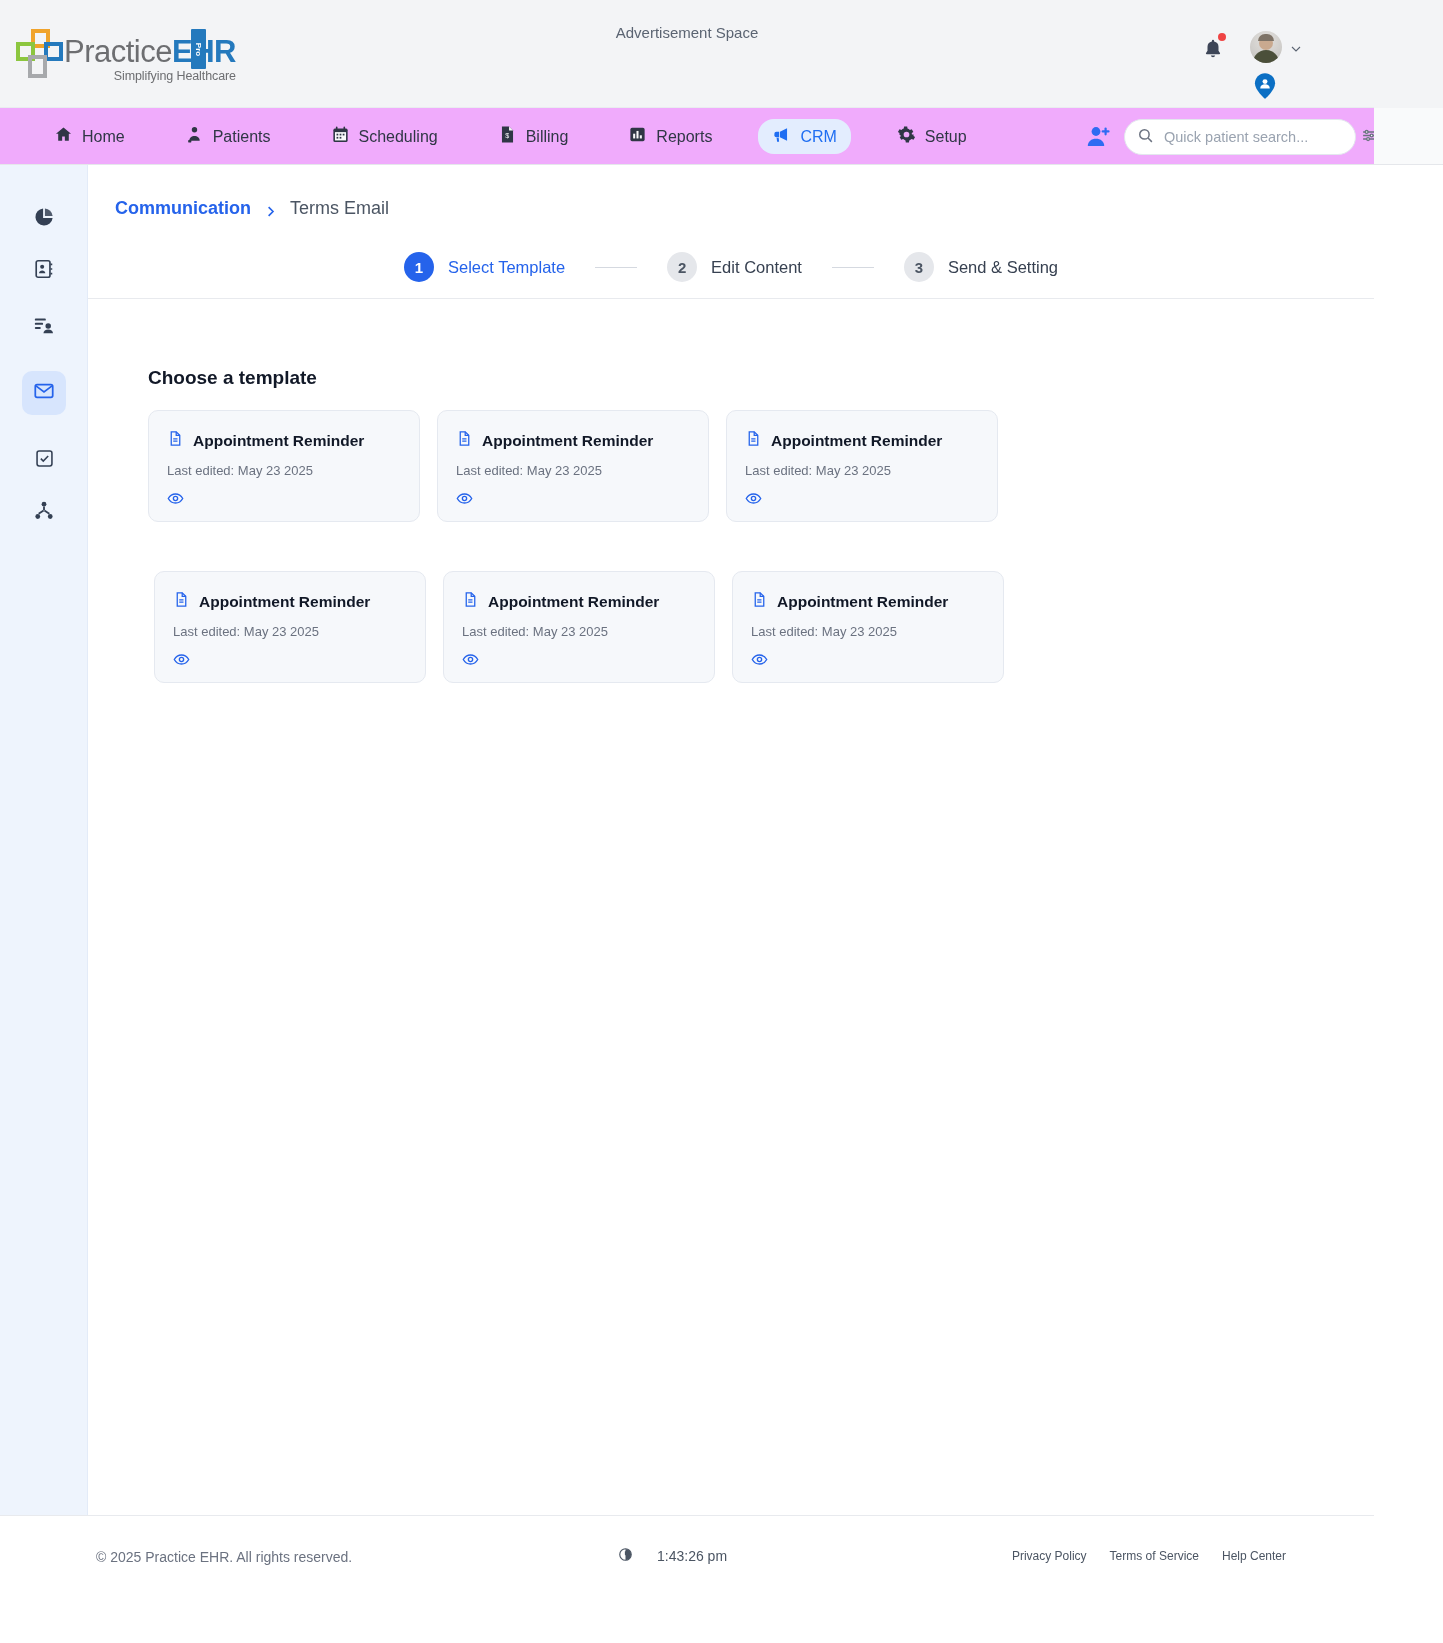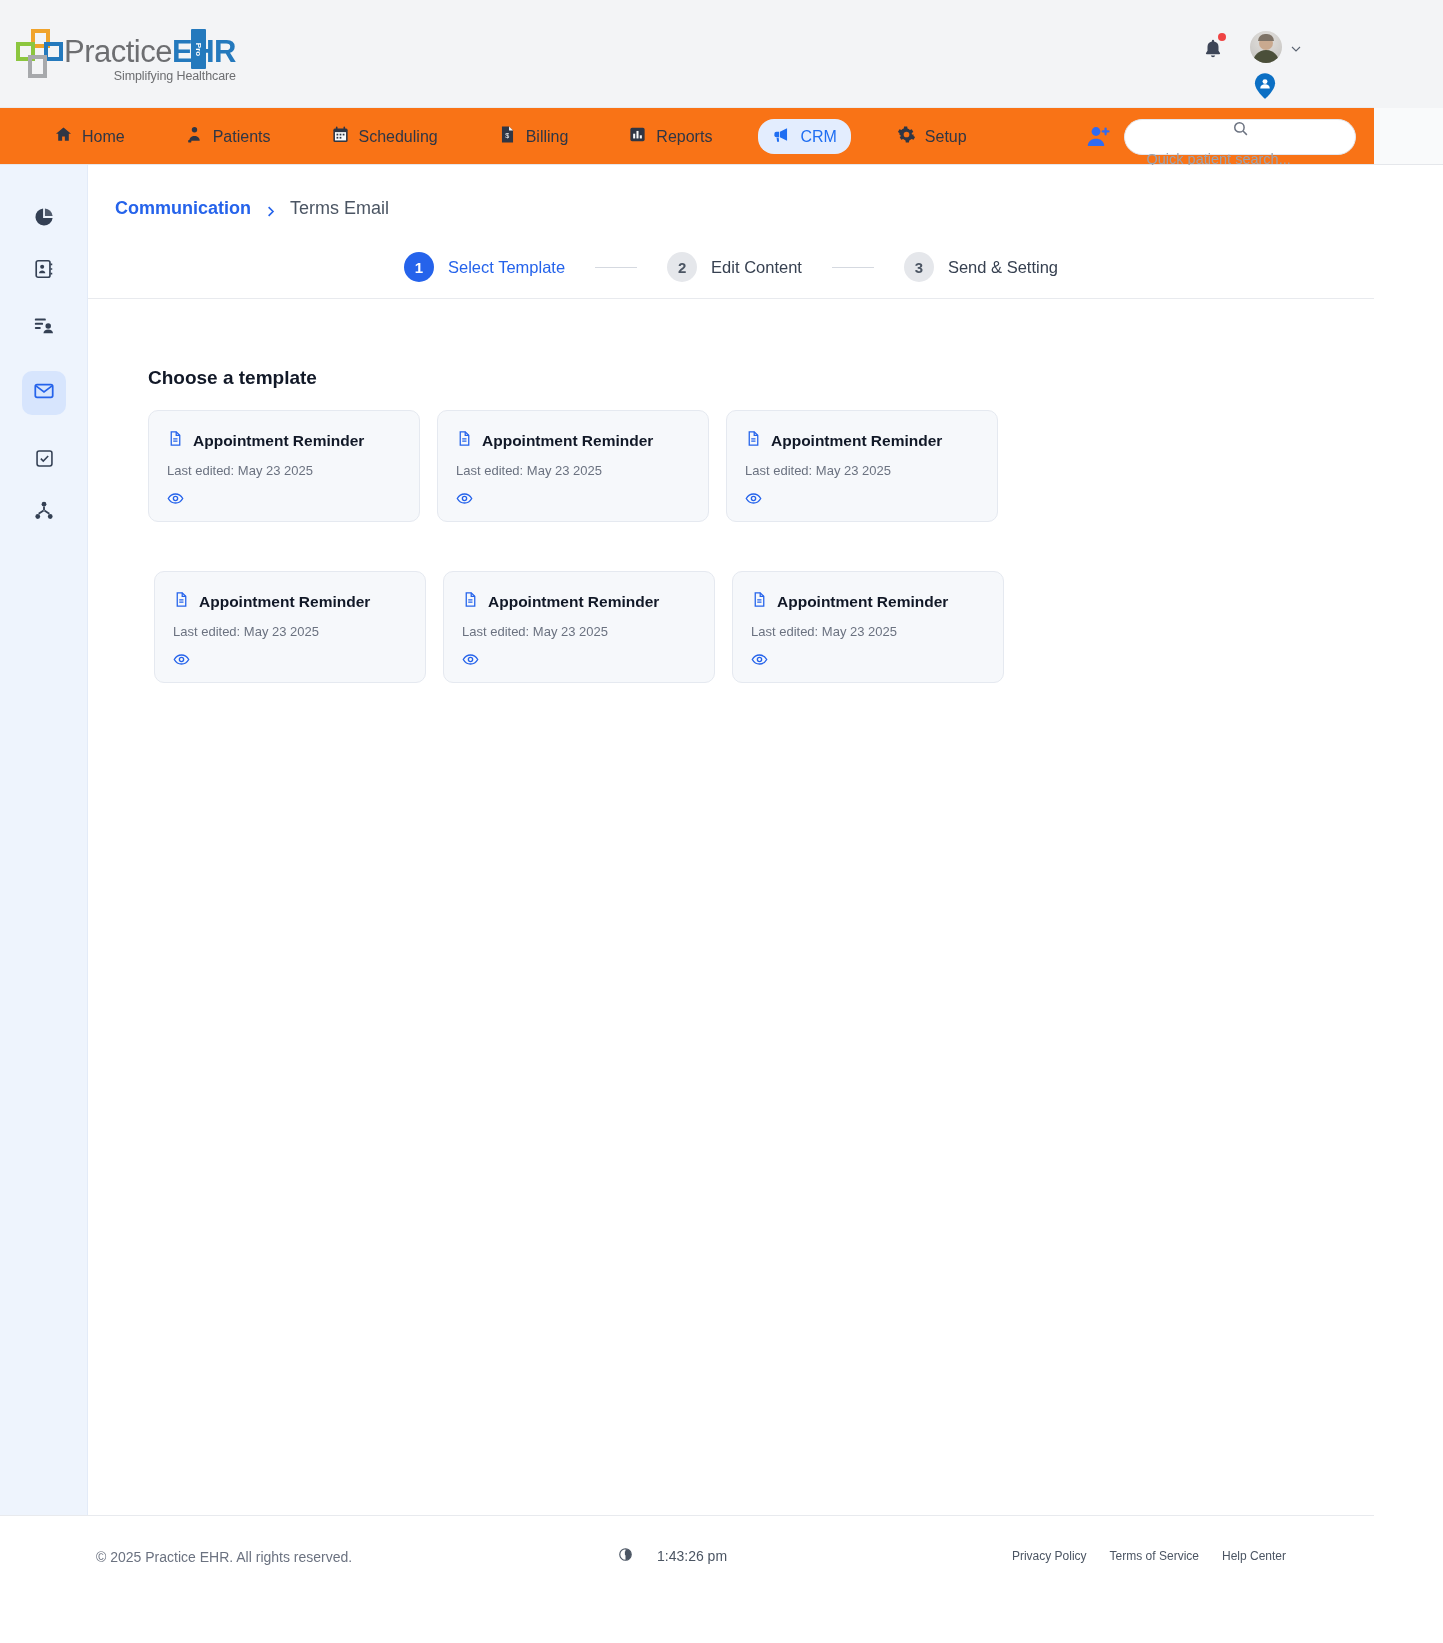--- a/index.html
+++ b/index.html
@@ -50,36 +50,36 @@
   }
   .avatar .face { position: absolute; left: 9px; top: 5px; width: 14px; height: 14px; border-radius: 50%; background: #c9a98f; }
   .avatar .hair { position: absolute; left: 8px; top: 3px; width: 16px; height: 7px; border-radius: 8px 8px 0 0; background: #7d7266; }
   .avatar .body { position: absolute; left: 3px; top: 19px; width: 26px; height: 16px; border-radius: 13px 13px 0 0; background: #4b4f3a; }
   .chev { position: absolute; right: 72px; top: 41px; width: 12px; height: 12px; }
   .locpin { position: absolute; right: 98px; top: 73px; width: 22px; height: 26px; }
 
   
   .mainnav {
     position: absolute; left: 0; top: 108px; width: 1374px; height: 57px;
-    background: #f97316; border-bottom: 1px solid #e5e7eb;
+    background: #f0abfc; border-bottom: 1px solid #e5e7eb;
   }
   .nav-items { position: absolute; left: 40px; top: 0; height: 57px; display: flex; align-items: center; gap: 0; }
   .nav-item {
     display: flex; align-items: center; gap: 9px;
     padding: 6px 14px; border-radius: 16px; margin-right: 32px;
     font-size: 16px; color: #2f3645; cursor: pointer; white-space: nowrap;
   }
   .nav-item.active { background: #e3edfe; color: #1f6ef2; }
   .nav-item svg { flex: 0 0 auto; }
   .nav-right { position: absolute; right: 18px; top: 11px; display: flex; align-items: center; gap: 12px; }
   .addpatient { width: 26px; height: 26px; cursor: pointer; }
   .searchbox {
     display: flex; align-items: center; gap: 10px;
     width: 232px; height: 36px; border: 1px solid #e3e7ee; border-radius: 18px;
-    background: #ffffff; padding: 0 12px; flex-direction: column;
+    background: #ffffff; padding: 0 12px;
   }
   .searchbox input {
     border: 0; outline: 0; flex: 1; font-size: 14.5px; color: #374151;
     font-family: "Liberation Sans", sans-serif; background: transparent;
   }
   .searchbox input::placeholder { color: #9aa3b0; }
 
   
   .rail {
     position: absolute; left: 0; top: 165px; width: 88px; height: 1350px;
@@ -150,20 +150,21 @@
   .rightgutter { position: absolute; left: 1374px; top: 0; width: 69px; height: 1643px; background: #ffffff; }
   .rightgutter-top { position: absolute; left: 1374px; top: 0; width: 69px; height: 108px; background: #f3f4f6; }
   .rightgutter-nav { position: absolute; left: 1374px; top: 108px; width: 69px; height: 57px; background: #f9fafb; border-bottom:1px solid #e5e7eb; }
 </style>
 </head>
 <body>
 
 <div class="page">
 
   <div class="adbar">
+    <div class="ad-text">Advertisement Space</div>
 
     <div class="logo-wrap">
       <div class="logo-cross">
         <i class="lc-orange"></i>
           <i class="lc-blue"></i>
           <i class="lc-green"></i>
           <i class="lc-gray"></i>
       </div>
       <div class="logo-text">
         <div class="logo-main">

